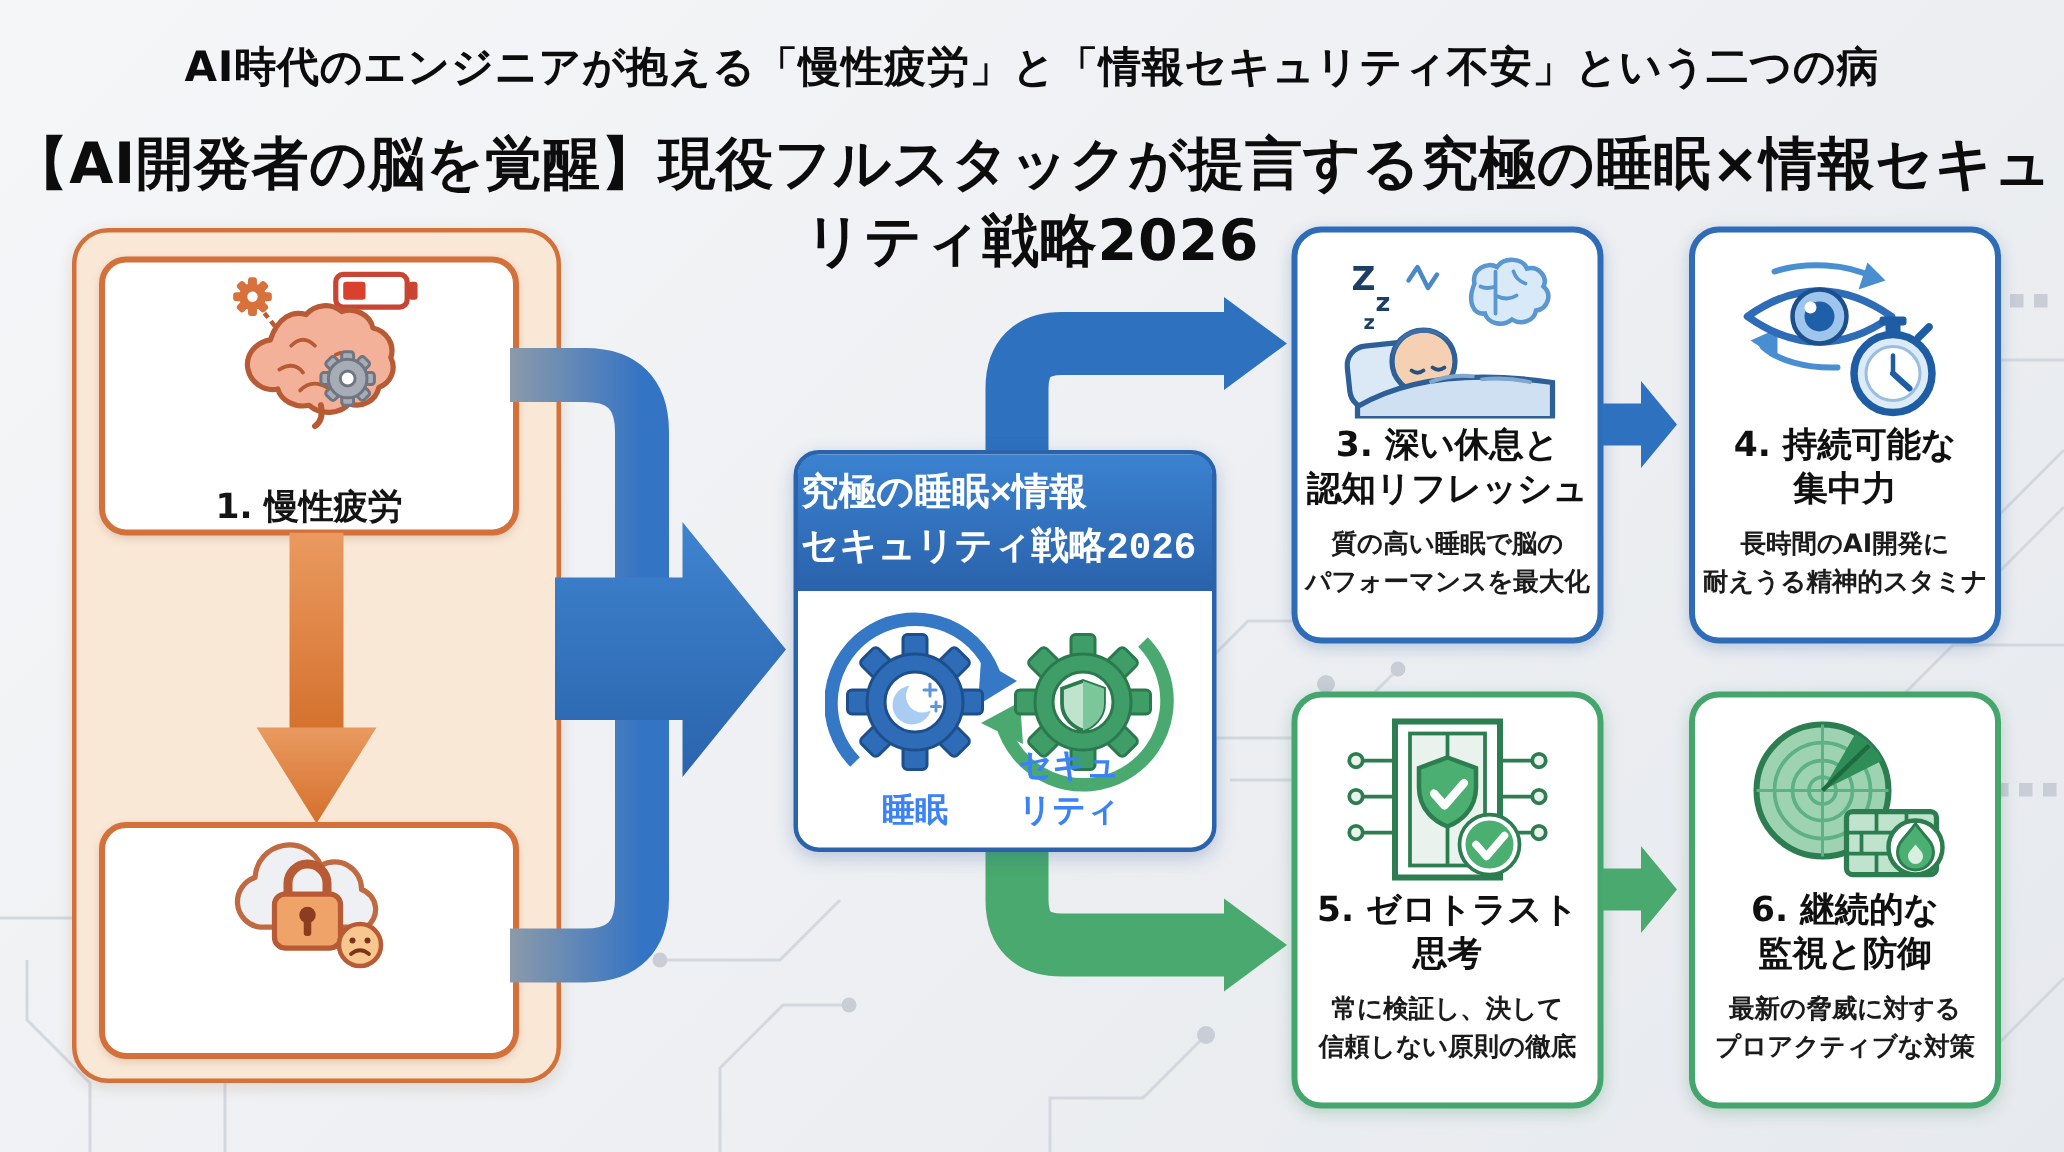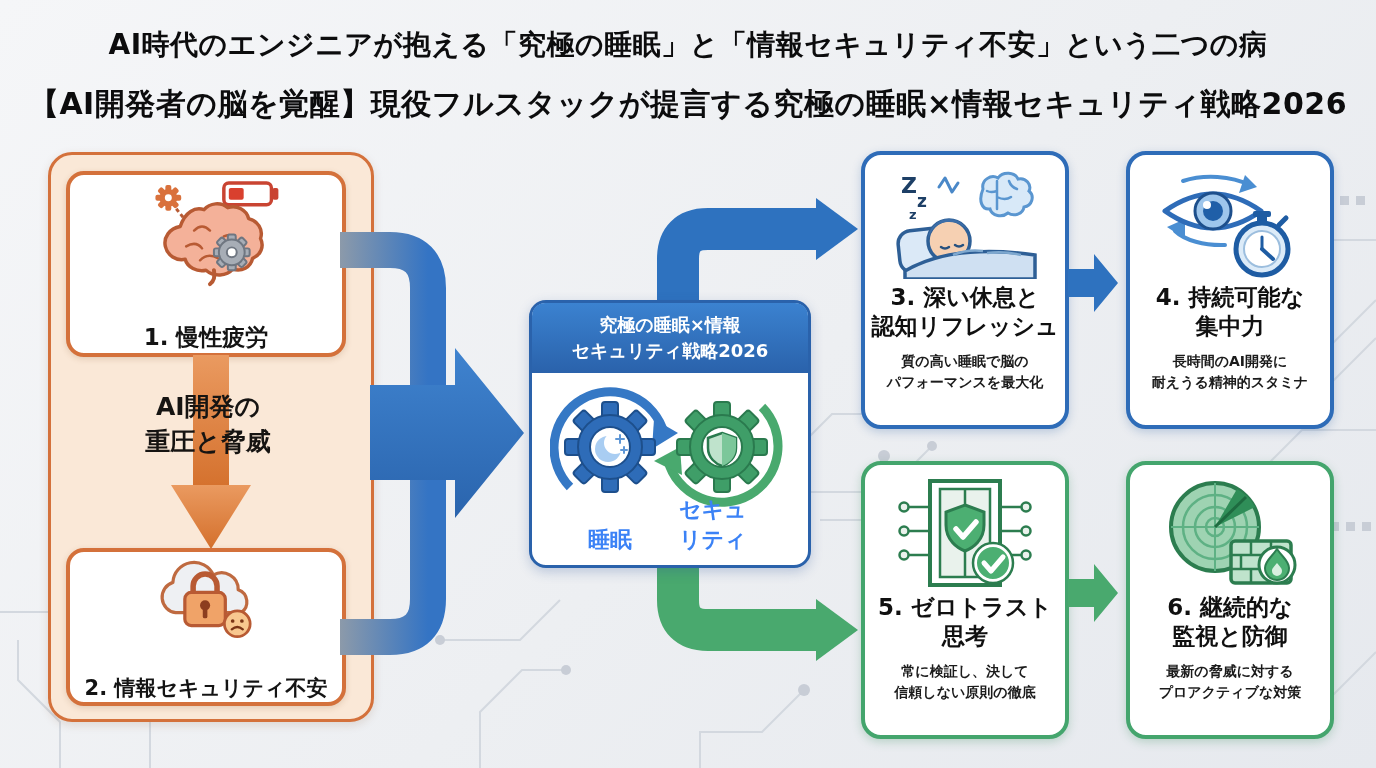--- a/index.html
+++ b/index.html
@@ -5,21 +5,21 @@
   html,body{margin:0;padding:0;}
   #stage{
     position:relative;width:1376px;height:768px;overflow:hidden;
     background:linear-gradient(135deg,#f5f6f8 0%,#edeff2 55%,#e6e9ee 100%);
     font-family:"DejaVu Sans","Liberation Sans",sans-serif;color:#111;
   }
   .abs{position:absolute;}
   .ml{white-space:pre-line;}
   .title{left:0;width:100%;text-align:center;font-weight:800;color:#0c0c0d;letter-spacing:.5px;}
   #title1{top:26px;font-size:28px;}
-  #title2{top:84px;font-size:30px;}
+  #title2{top:84px;font-size:38px;}
 
   
   #problem-panel{left:48px;top:152px;width:320px;height:564px;background:#fae8d7;
     border:3px solid #d4713b;border-radius:24px;box-shadow:0 3px 10px rgba(120,70,30,.15);}
   .pbox{position:absolute;left:15px;width:280px;background:#fff;border:4px solid #d4713b;border-radius:18px;
     box-sizing:border-box;display:flex;flex-direction:column;align-items:center;box-shadow:0 2px 6px rgba(120,70,30,.18);gap:28px;}
   #pbox1{top:16px;height:186px;}
   #pbox2{top:393px;height:158px;}
   .plabel{font-weight:800;color:#141414;text-align:center;}
   #pbox1 .plabel{font-size:23px;margin-top:2px;}
@@ -28,32 +28,32 @@
     line-height:1.38;color:#161412;}
 
   
   #transition-label{left:350px;top:398px;width:168px;text-align:center;font-size:26px;font-weight:800;
     color:#fff;line-height:1.35;text-shadow:0 2px 4px rgba(20,50,100,.45);}
 
   
   #strategy-box{left:529px;top:300px;width:282px;height:268px;background:#fff;border:3px solid #2a62ab;
     border-radius:17px;box-sizing:border-box;box-shadow:0 4px 12px rgba(40,80,150,.25);}
   #strategy-header{background:linear-gradient(180deg,#3b82d0,#2a62ab);color:#fff;font-weight:800;
-    font-size:18px;text-align:center;line-height:1.45;padding:9px 2px;border-radius:13px 13px 0 0;}
+    font-size:25px;text-align:left;line-height:1.45;padding:9px 2px;border-radius:13px 13px 0 0;font-family:Liberation Mono, monospace;}
   .gear-label{position:absolute;bottom:10px;transform:translateX(-50%);font-size:22px;font-weight:800;color:#3b82f6;}
   #gear-label-left{left:78px;}
   #gear-label-right{left:190px;}
 
   
   .obox{width:208px;height:278px;background:#fff;border-radius:20px;box-sizing:border-box;
     display:flex;flex-direction:column;align-items:center;padding-top:12px;}
   .obox.blue{border:4px solid #2e6cb8;box-shadow:0 3px 10px rgba(40,90,160,.25);}
   .obox.green{border:4px solid #44a56d;box-shadow:0 3px 10px rgba(40,130,80,.25);}
   .otitle{font-size:23px;font-weight:800;text-align:center;line-height:1.28;color:#101010;margin-top:4px;}
-  .odesc{font-size:14px;font-weight:700;text-align:center;line-height:1.5;color:#1b1b1b;margin-top:9px;}
+  .odesc{font-size:17px;font-weight:700;text-align:center;line-height:1.5;color:#1b1b1b;margin-top:9px;}
   #obox3{left:861px;top:151px;}
   #obox4{left:1126px;top:151px;}
   #obox5{left:861px;top:461px;}
   #obox6{left:1126px;top:461px;}
   svg{display:block;}
 </style>
 </head>
 <body>
 
 <div id="stage">
@@ -91,21 +91,21 @@
         <rect x="1308" y="196" width="9" height="9"></rect>
       <rect x="1324" y="196" width="9" height="9"></rect>
         <rect x="1340" y="196" width="9" height="9"></rect>
       <rect x="1356" y="196" width="9" height="9"></rect>
       <rect x="1330" y="522" width="9" height="9"></rect>
         <rect x="1346" y="522" width="9" height="9"></rect>
       <rect x="1362" y="522" width="9" height="9"></rect>
     </g>
   </svg>
 
-  <div class="abs title" id="title1">AI時代のエンジニアが抱える「究極の睡眠」と「情報セキュリティ不安」という二つの病</div>
+  <div class="abs title" id="title1">AI時代のエンジニアが抱える「慢性疲労」と「情報セキュリティ不安」という二つの病</div>
   <div class="abs title" id="title2">【AI開発者の脳を覚醒】現役フルスタックが提言する究極の睡眠×情報セキュリティ戦略2026</div>
 
   <div class="abs" id="problem-panel">
     <div class="pbox" id="pbox1">
       <svg width="156" height="118" viewBox="0 0 156 118">
 
         <g>
           <rect x="96" y="8" width="48" height="22" rx="5" fill="#fff" stroke="#c94432" stroke-width="3.5"></rect>
           <rect x="145" y="13" width="6" height="12" rx="2" fill="#c94432"></rect>
           <rect x="101" y="13" width="15" height="12" rx="2" fill="#d9402e"></rect>
@@ -157,26 +157,23 @@
         <path d="M42,66 a17,17 0 0 1 -3,-33 a23,23 0 0 1 44,-8 a18,18 0 0 1 27,16 a14,14 0 0 1 3,25 z" fill="#eef0f3" stroke="#bf6a40" stroke-width="3.5" stroke-linejoin="round"></path>
         <path d="M61,46 v-9 a13,13 0 0 1 26,0 v9" fill="none" stroke="#b85a33" stroke-width="6"></path>
         <rect x="52" y="44" width="44" height="36" rx="7" fill="#f0a368" stroke="#b85a33" stroke-width="3.5"></rect>
         <circle cx="74" cy="58" r="5.5" fill="#8c3d1f"></circle>
         <rect x="71.5" y="60" width="5" height="12" rx="2" fill="#8c3d1f"></rect>
         <circle cx="109" cy="78" r="14" fill="#f8c78f" stroke="#b85a33" stroke-width="3"></circle>
         <circle cx="104" cy="75" r="2" fill="#7a3416"></circle>
           <circle cx="114" cy="75" r="2" fill="#7a3416"></circle>
         <path d="M103,84 q6,-5 12,0" fill="none" stroke="#7a3416" stroke-width="2.5" stroke-linecap="round"></path>
       </svg>
-      <div class="plabel">2. 情報セキュリティ不安</div>
     </div>
   </div>
 
-  <div class="abs ml" id="pressure-label">AI開発の
-重圧と脅威</div>
 
   <svg class="abs" style="left:340px;top:150px;" width="200" height="580" viewBox="0 0 200 580">
     <defs>
       <linearGradient id="mg" x1="0" y1="0" x2="88" y2="0" gradientUnits="userSpaceOnUse">
         <stop offset="0" stop-color="#8c9aaa"></stop>
           <stop offset="1" stop-color="#3474c4"></stop>
       </linearGradient>
       <linearGradient id="bg2" x1="0" y1="0" x2="0" y2="1">
         <stop offset="0" stop-color="#3f83cf"></stop>
           <stop offset="1" stop-color="#2a64ad"></stop>

